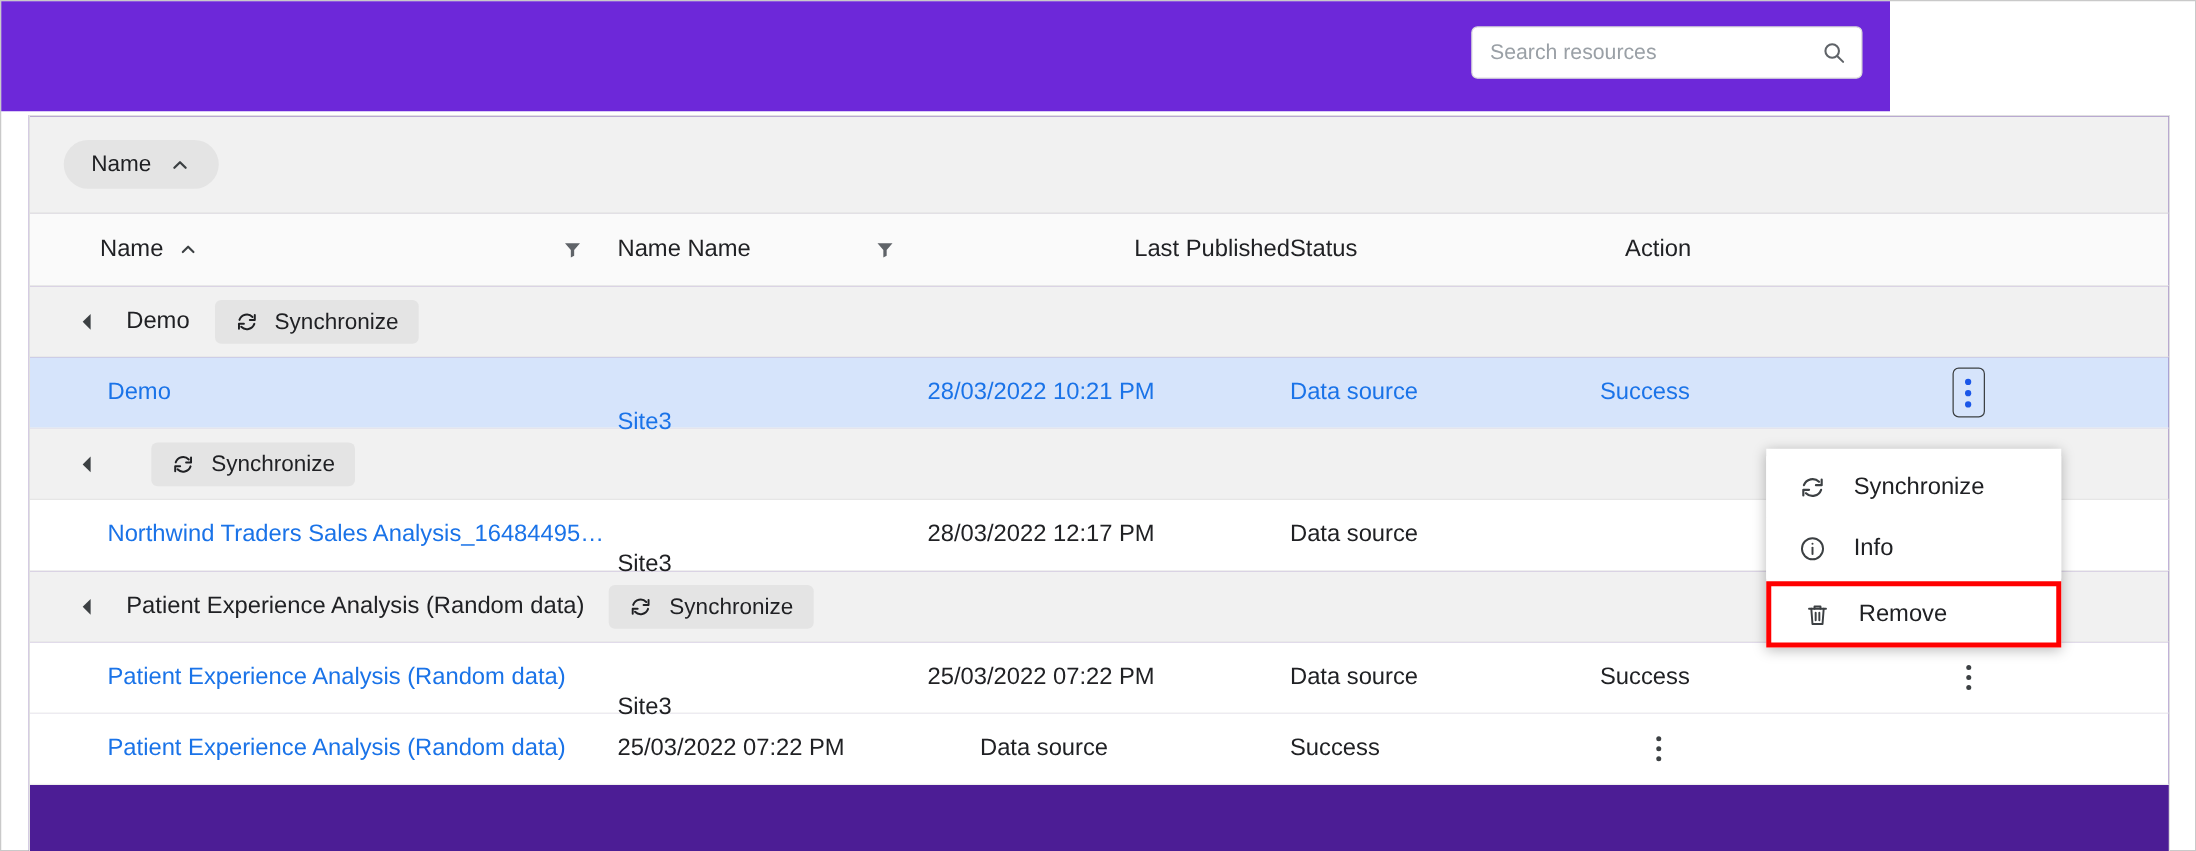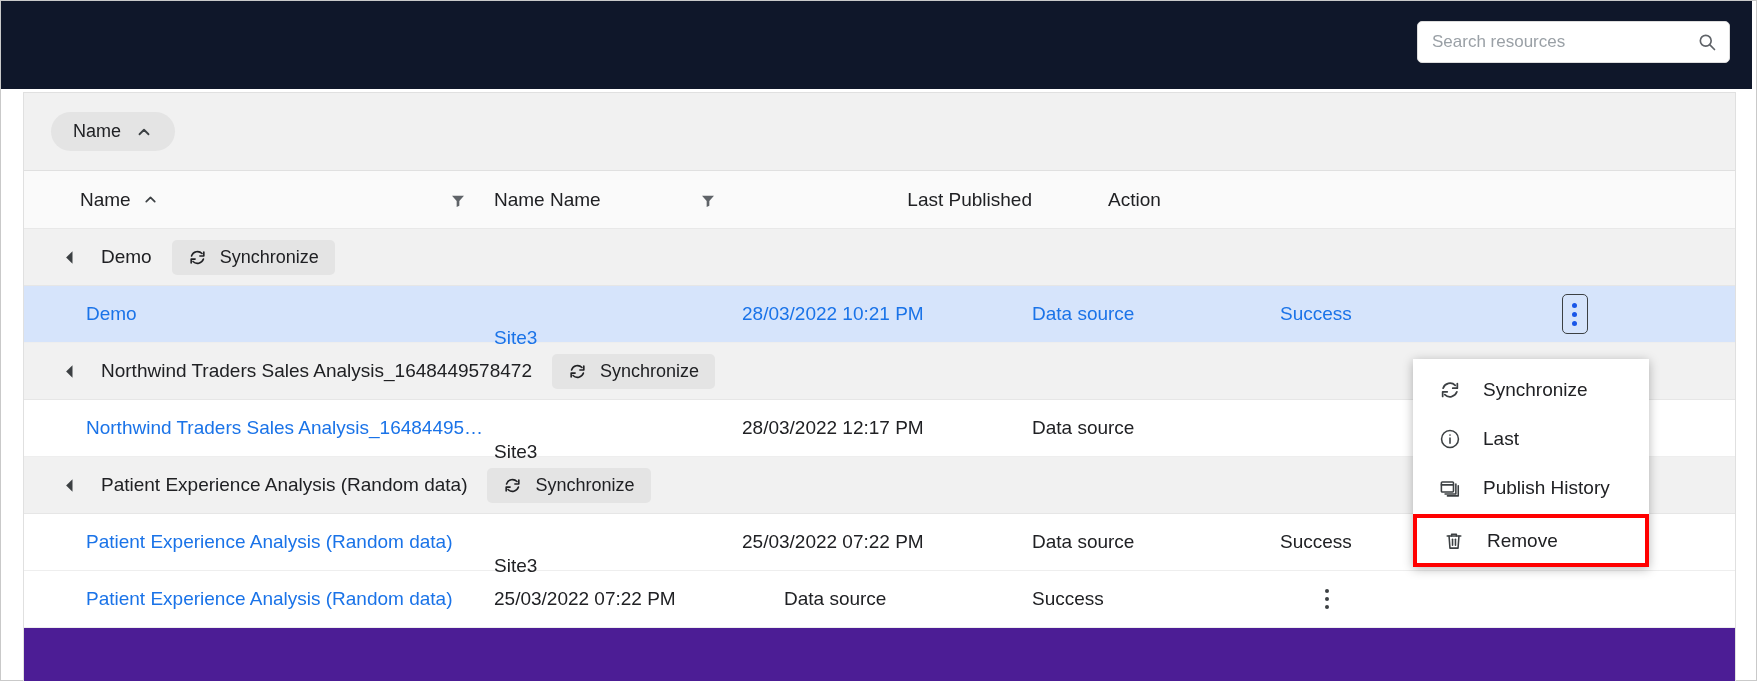--- a/index.html
+++ b/index.html
@@ -14,22 +14,22 @@
     width: 1757px;
     height: 681px;
     background: #ffffff;
     border: 1px solid #c9c9c9;
   }
 
   
   .topbar {
     position: absolute;
     left: 0; top: 0;
-    width: 1751px; height: 88px;
-    background: #0f172a;
+    width: 1511px; height: 88px;
+    background: #6d28d9;
   }
   .search-wrap {
     position: absolute;
     right: 22px; top: 20px;
     width: 313px; height: 42px;
     border: 1px solid #dcdcdc;
     border-radius: 5px;
     background: #ffffff;
     display: flex;
     align-items: center;
@@ -269,20 +269,23 @@
             <path d="M3 4h18l-7 8v7l-4 2v-9z"></path>
           </svg>
         </span>
       </div>
 
       <div class="hcell c-pub">
         <span>Last Published</span>
       </div>
 
 
+      <div class="hcell c-status">
+        <span>Status</span>
+      </div>
 
       <div class="hcell c-action">
         <span>Action</span>
       </div>
     </div>
 
     <div class="group-row">
       <span class="group-caret"></span>
       <span class="group-label">Demo</span>
       <button class="sync-btn">
@@ -305,21 +308,20 @@
         <button class="kebab active">
           <i></i>
           <i></i>
           <i></i>
         </button>
       </div>
     </div>
 
     <div class="group-row">
       <span class="group-caret"></span>
-      <span class="group-label">Northwind Traders Sales Analysis_1648449578472</span>
       <button class="sync-btn">
         <svg viewBox="0 0 24 24" fill="none" stroke="currentColor" stroke-width="2" stroke-linecap="round" stroke-linejoin="round">
           <polyline points="20 5 20 10 15 10"></polyline>
           <polyline points="4 19 4 14 9 14"></polyline>
           <path d="M19.5 14a8 8 0 0 1-13.2 3M4.5 10a8 8 0 0 1 13.2-3"></path>
         </svg>
         <span>Synchronize</span>
       </button>
     </div>
 
@@ -386,32 +388,23 @@
       </svg>
       <span>Synchronize</span>
     </div>
 
     <div class="menu-item">
       <svg viewBox="0 0 24 24" fill="none" stroke="currentColor" stroke-width="1.7" stroke-linecap="round" stroke-linejoin="round">
         <circle cx="12" cy="12" r="9.2"></circle>
         <line x1="12" y1="11" x2="12" y2="16.6"></line>
         <circle cx="12" cy="7.7" r="0.9" fill="currentColor" stroke="none"></circle>
       </svg>
-      <span>Last</span>
-    </div>
-
-    <div class="menu-item">
-      <svg viewBox="0 0 24 24" fill="none" stroke="currentColor" stroke-width="1.7" stroke-linecap="round" stroke-linejoin="round">
-        <rect x="2.6" y="5.4" width="13.2" height="11" rx="1"></rect>
-        <line x1="2.6" y1="8.6" x2="15.8" y2="8.6"></line>
-        <path d="M18.4 7.6v11H6.6"></path>
-        <path d="M21 9.6v11H9.2"></path>
-      </svg>
-      <span>Publish History</span>
-    </div>
+      <span>Info</span>
+    </div>
+
 
     <div class="menu-item highlighted">
       <svg viewBox="0 0 24 24" fill="none" stroke="currentColor" stroke-width="1.7" stroke-linecap="round" stroke-linejoin="round">
         <path d="M4.6 6.6h14.8"></path>
         <path d="M9.4 6.6V4.6h5.2v2"></path>
         <path d="M6.6 6.6l1 13.2h8.8l1-13.2"></path>
         <line x1="10.4" y1="10" x2="10.4" y2="16.6"></line>
         <line x1="13.6" y1="10" x2="13.6" y2="16.6"></line>
       </svg>
       <span>Remove</span>

